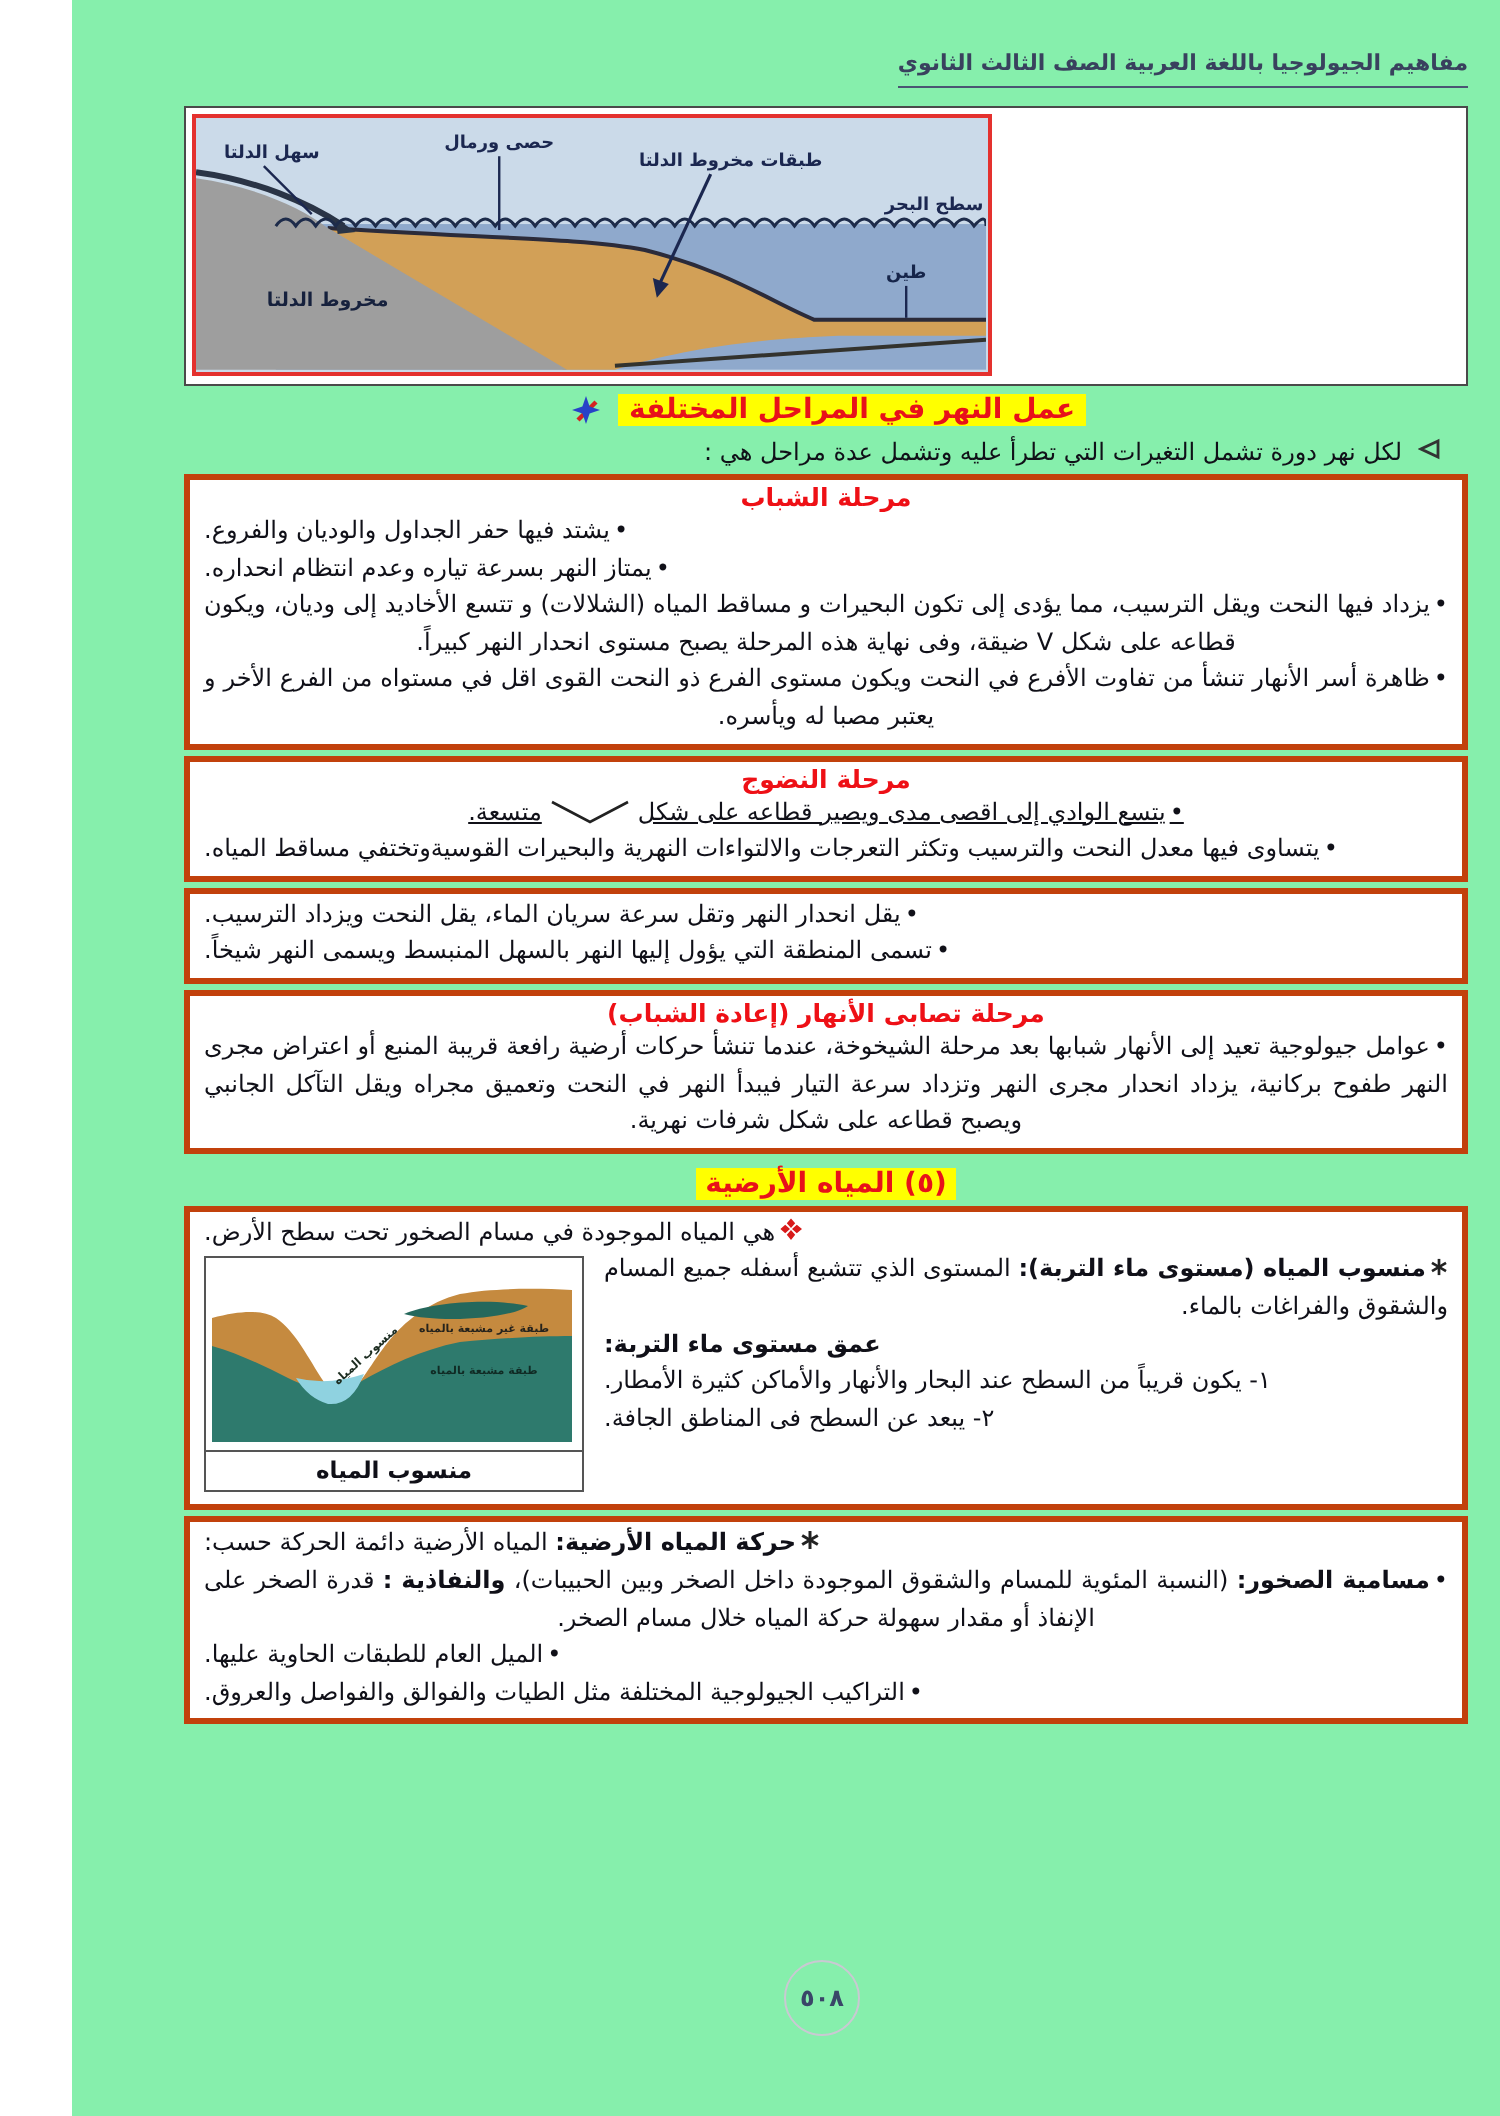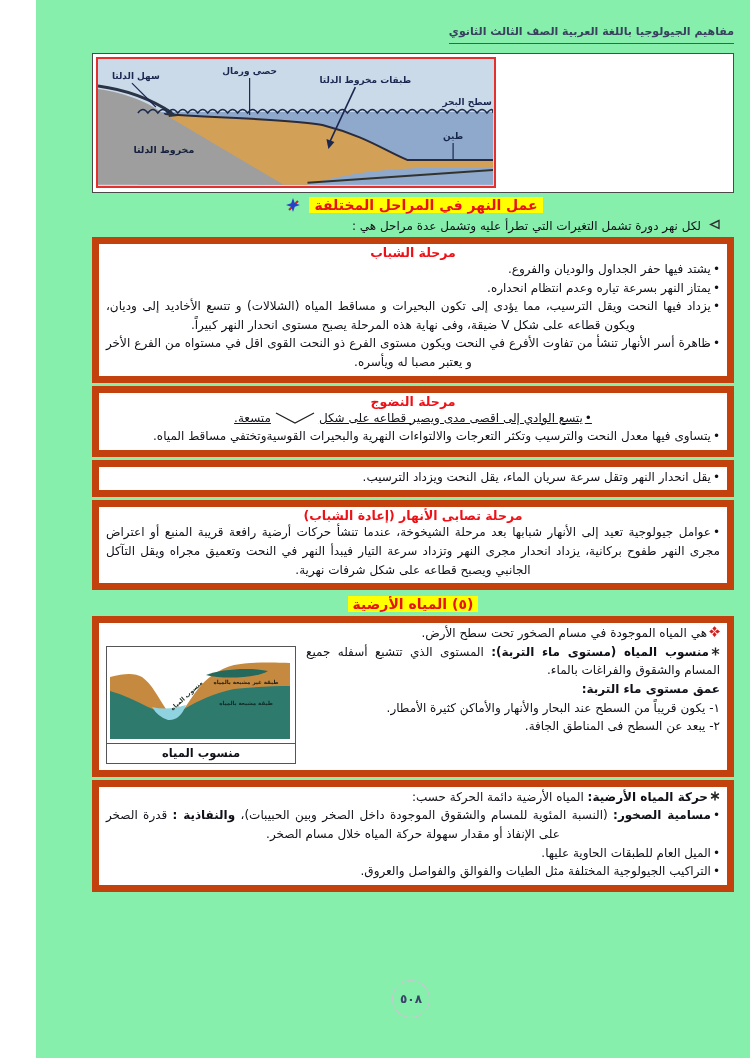--- a/index.html
+++ b/index.html
@@ -21,23 +21,23 @@
   
   .sec-head { text-align:center; margin-top:4px; }
   .hl { background:#ffff00; color:#e8111a; font-weight:700; font-size:14px; padding:0 5px; direction:rtl; unicode-bidi:embed; }
   .head-row { display:inline-flex; align-items:center; gap:6px; }
 
   
   .intro { direction:rtl; text-align:right; font-size:12px; margin:3px 14px 4px 0; }
   .intro .mk { display:inline-block; margin-left:8px; }
 
   
-  .stage-box { border:7px solid #c2410c; margin-top:3px; padding:1px 7px 4px; background:#fff; }
+  .stage-box { border:3px solid #c2410c; margin-top:3px; padding:1px 7px 4px; background:#fff; }
   .stage-title { color:#ee1016; text-align:center; font-weight:700; font-size:12.5px; }
-  .ln { direction:rtl; text-align:right; font-size:12px; line-height:1.55; }
+  .ln { direction:rtl; text-align:left; font-size:12px; line-height:1.55; }
   .just-c { text-align:justify; text-align-last:center; }
   .just-r { text-align:justify; text-align-last:right; }
   .ctr { text-align:center;text-decoration:underline; }
   .blt { margin-left:2px; }
   .b { font-weight:700; }
   .inl-svg { vertical-align:middle; margin:0 3px; }
   .red-mk { color:#d81a1a; }
 
   
   .wt-fig { float:left; width:190px; border:1px solid #555; background:#fff; margin:3px 10px 2px 0; }
@@ -112,20 +112,21 @@
     <div class="stage-box">
       <div class="stage-title">مرحلة النضوج</div>
       <p class="ln ctr"><span class="blt">•</span><span>يتسع الوادي إلى اقصى مدى ويصير قطاعه على شكل</span><svg class="inl-svg" width="42" height="14" viewBox="0 0 42 14">
             <polyline points="2,2 21,12 40,2" fill="none" stroke="#222" stroke-width="1.3"></polyline>
           </svg><span>متسعة.</span></p>
       <p class="ln"><span class="blt">•</span><span>يتساوى فيها معدل النحت والترسيب وتكثر التعرجات والالتواءات النهرية والبحيرات القوسيةوتختفي مساقط المياه.</span></p>
     </div>
 
     <div class="stage-box">
       <p class="ln"><span class="blt">•</span><span>يقل انحدار النهر وتقل سرعة سريان الماء، يقل النحت ويزداد الترسيب.</span></p>
+      <p class="ln"><span class="blt">•</span><span>تسمى المنطقة التي يؤول إليها النهر بالسهل المنبسط ويسمى النهر شيخاً.</span></p>
     </div>
 
     <div class="stage-box">
       <div class="stage-title">مرحلة تصابى الأنهار (إعادة الشباب)</div>
       <p class="ln just-c"><span class="blt">•</span><span>عوامل جيولوجية تعيد إلى الأنهار شبابها بعد مرحلة الشيخوخة، عندما تنشأ حركات أرضية رافعة قريبة المنبع أو اعتراض مجرى النهر طفوح بركانية، يزداد انحدار مجرى النهر وتزداد سرعة التيار فيبدأ النهر في النحت وتعميق مجراه ويقل التآكل الجانبي ويصبح قطاعه على شكل شرفات نهرية.</span></p>
     </div>
 
     <div class="sec-head">
       <span class="hl">(٥) المياه الأرضية</span>
     </div>

